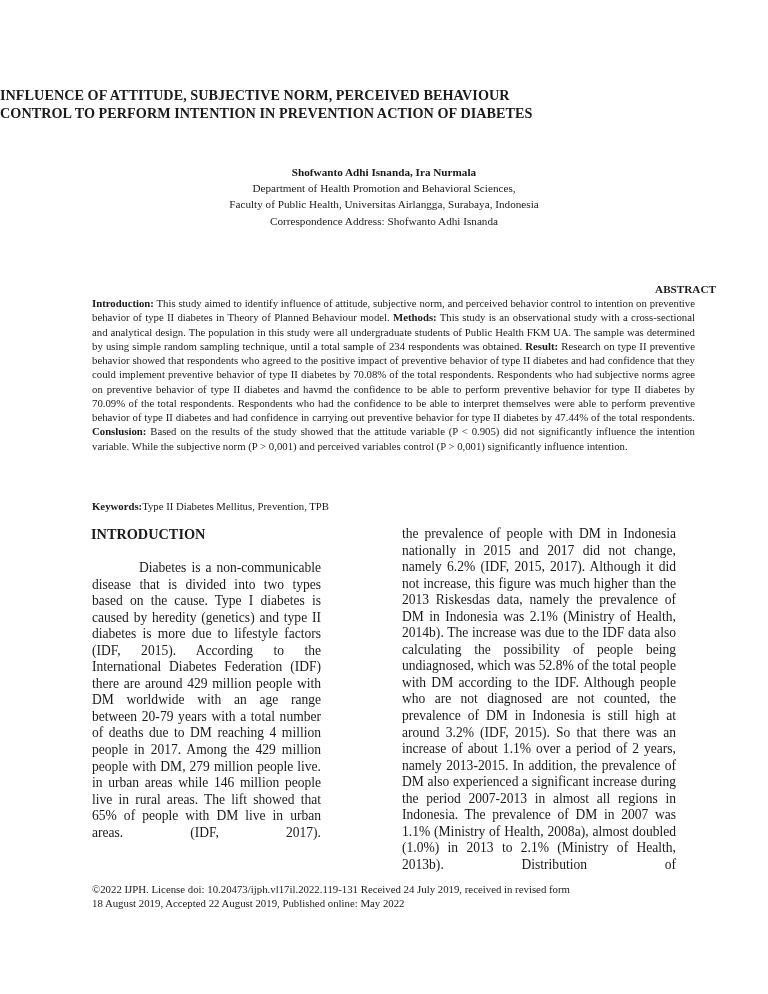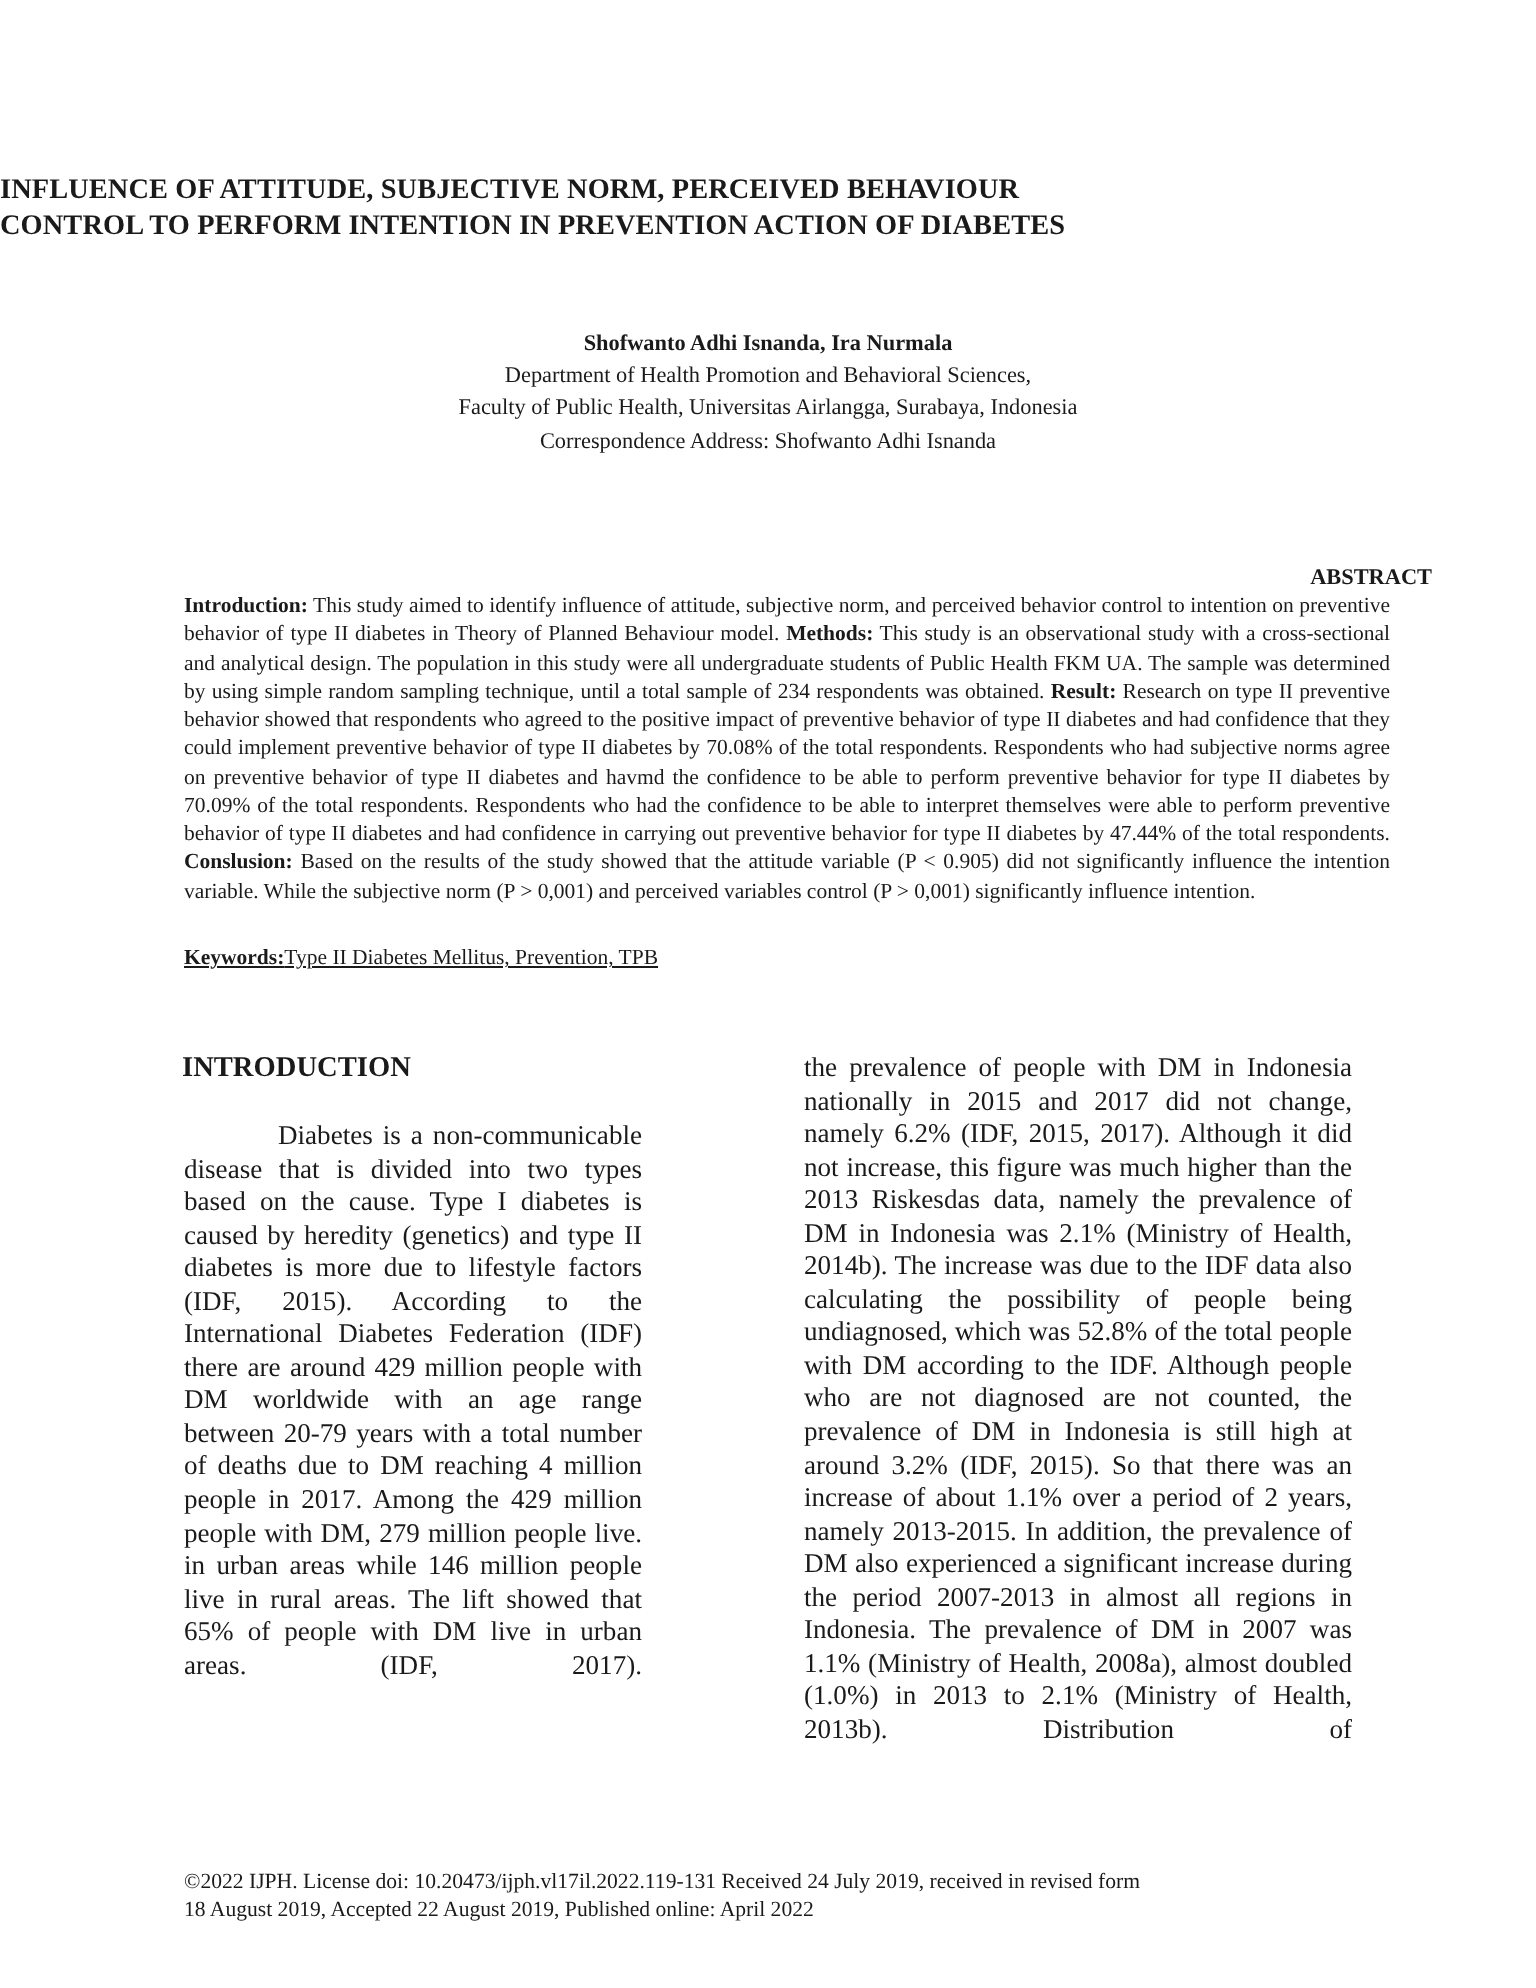--- a/index.html
+++ b/index.html
@@ -22,38 +22,38 @@
       position: absolute; top: 282px; left: 0; width: 716px; text-align: right;
       font-weight: bold; font-size: 11.2px; line-height: 14px;
     }
     .abstract {
       position: absolute; top: 296px; left: 92px; width: 603px;
       font-size: 10.75px; line-height: 14.25px; text-align: justify;
       text-align-last: left;
     }
     .abstract b { font-weight: bold; margin-top: 40px; }
     .keywords {
-      position: absolute; top: 472px; left: 92px; width: 603px;
-      font-size: 10.75px; line-height: 14px; text-decoration: underline;
+      position: absolute; top: 499px; left: 92px; width: 603px;
+      font-size: 10.75px; line-height: 14px;
     }
     .keywords b { font-weight: bold; }
     .section-heading {
       position: absolute; top: 525px; left: 91px;
       font-weight: bold; font-size: 14.3px; line-height: 18px;
     }
     .col {
       position: absolute; font-size: 13.55px; line-height: 16.55px;
       text-align: justify; text-align-last: justify;
     }
     .col-left { top: 560px; left: 92px; width: 229px; }
     .col-right { top: 526px; left: 402px; width: 274px; }
     .col p { margin: 0; }
     .col p.indent { text-indent: 47px; }
     .footer {
-      position: absolute; top: 935px; left: 92px; width: 600px;
+      position: absolute; top: 883px; left: 92px; width: 600px;
       font-size: 10.8px; line-height: 13.8px;
     }
   </style>
 </head>
 <body>
 
 <div class="title">
   <div>INFLUENCE OF ATTITUDE, SUBJECTIVE NORM, PERCEIVED BEHAVIOUR</div>
   <div>CONTROL TO PERFORM INTENTION IN PREVENTION ACTION OF DIABETES</div>
 </div>
@@ -76,14 +76,14 @@
 <div class="col col-left">
   <p class="indent">Diabetes is a non-communicable disease that is divided into two types based on the cause. Type I diabetes is caused by heredity (genetics) and type II diabetes is more due to lifestyle factors (IDF, 2015). According to the International Diabetes Federation (IDF) there are around 429 million people with DM worldwide with an age range between 20-79 years with a total number of deaths due to DM reaching 4 million people in 2017. Among the 429 million people with DM, 279 million people live. in urban areas while 146 million people live in rural areas. The lift showed that 65% of people with DM live in urban areas. (IDF, 2017).</p>
 </div>
 
 <div class="col col-right">
   <p>the prevalence of people with DM in Indonesia nationally in 2015 and 2017 did not change, namely 6.2% (IDF, 2015, 2017). Although it did not increase, this figure was much higher than the 2013 Riskesdas data, namely the prevalence of DM in Indonesia was 2.1% (Ministry of Health, 2014b). The increase was due to the IDF data also calculating the possibility of people being undiagnosed, which was 52.8% of the total people with DM according to the IDF. Although people who are not diagnosed are not counted, the prevalence of DM in Indonesia is still high at around 3.2% (IDF, 2015). So that there was an increase of about 1.1% over a period of 2 years, namely 2013-2015. In addition, the prevalence of DM also experienced a significant increase during the period 2007-2013 in almost all regions in Indonesia. The prevalence of DM in 2007 was 1.1% (Ministry of Health, 2008a), almost doubled (1.0%) in 2013 to 2.1% (Ministry of Health, 2013b). Distribution of</p>
 </div>
 
 <div class="footer">
   <div>©2022 IJPH. License doi: 10.20473/ijph.vl17il.2022.119-131 Received 24 July 2019, received in revised form</div>
-  <div>18 August 2019, Accepted 22 August 2019, Published online: April 2022</div>
+  <div>18 August 2019, Accepted 22 August 2019, Published online: May 2022</div>
 </div>
 
 </body></html>

